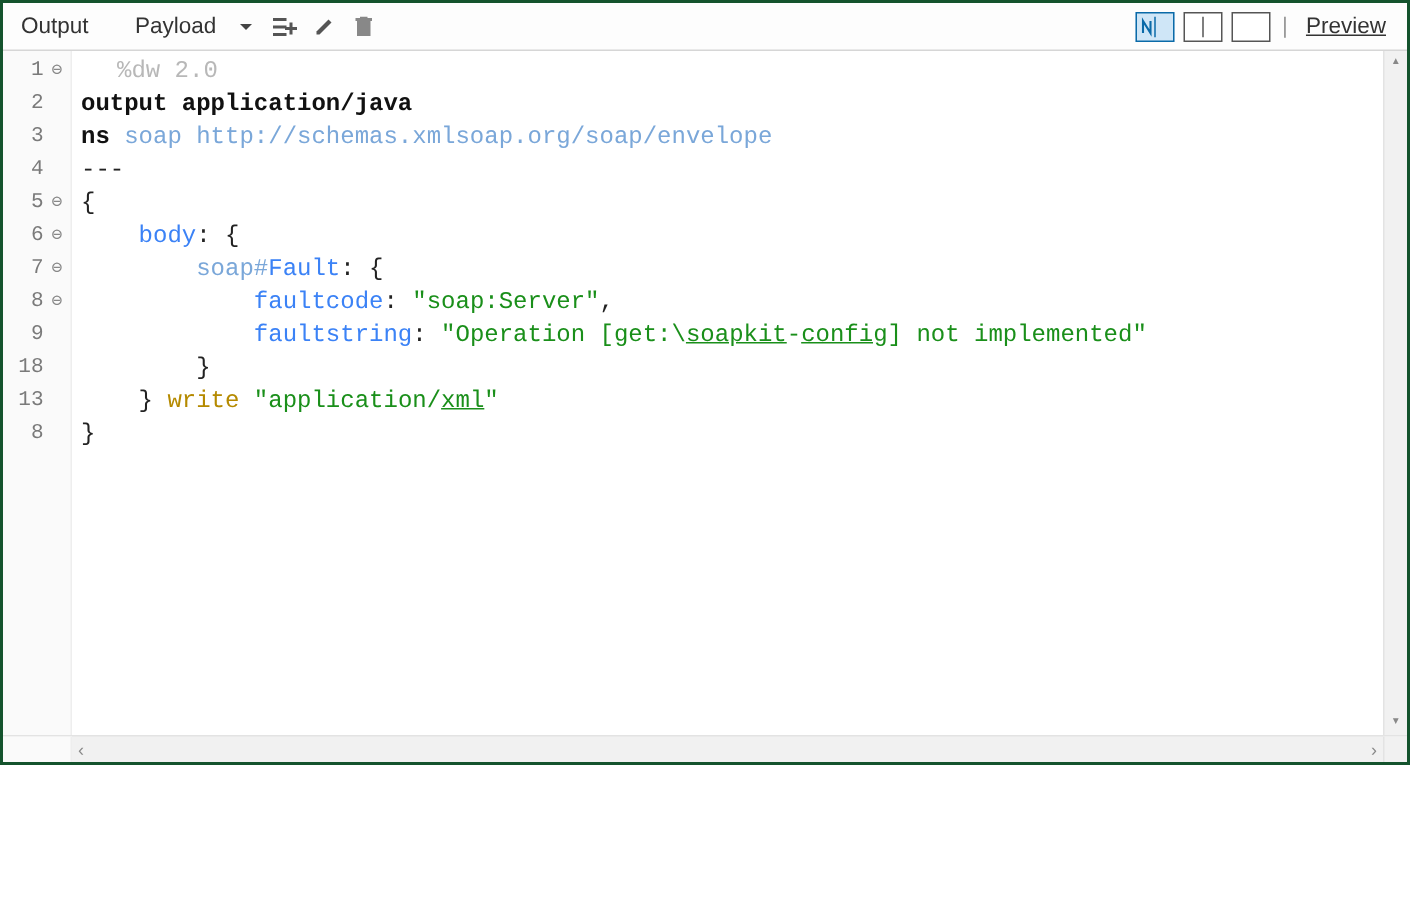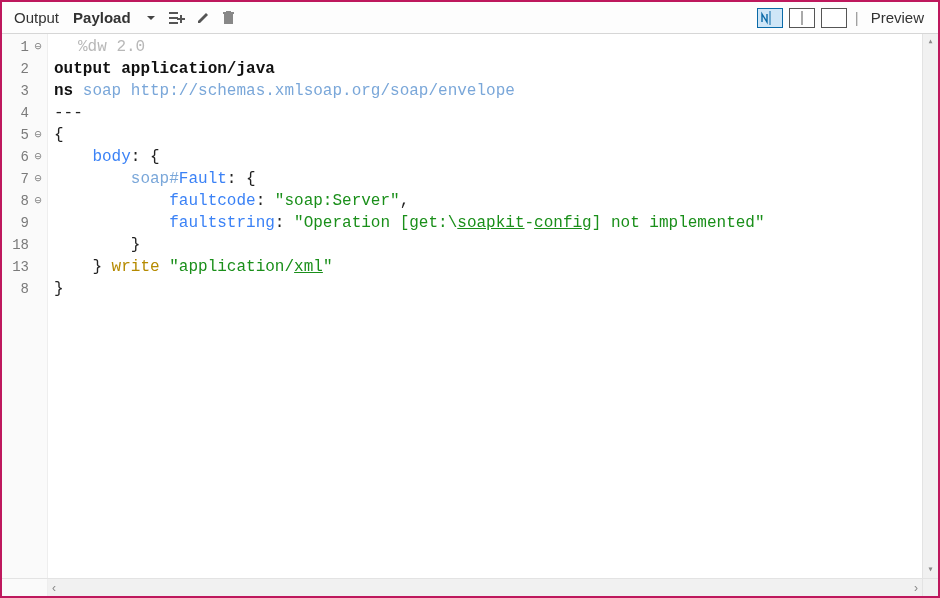--- a/index.html
+++ b/index.html
@@ -1,56 +1,56 @@
 <!DOCTYPE html>
 <html><head>
 <meta charset="utf-8">
 <style>
   * { box-sizing: border-box; margin: 0; padding: 0; }
   html, body { width: 940px; height: 598px; font-family: "Segoe UI", Arial, sans-serif; }
   .frame {
     width: 940px;
-    height: 598px;
-    border: 2px solid #be185d;
+    height: 510px;
+    border: 2px solid #14532d;
     background: #ffffff;
     display: flex;
     flex-direction: column;
     position: relative;
   }
   .toolbar {
     height: 32px;
     display: flex;
     align-items: center;
     padding: 0 6px;
     font-size: 15px;
     color: #333;
     border-bottom: 1px solid #d6d6d6;
     background: #fdfdfd;
     justify-content: space-between;
   }
   .toolbar-left, .toolbar-right { display: flex; align-items: center; gap: 2px; }
   .toolbar-left .lbl { padding: 0 6px; }
-  .toolbar-left .lbl.strong { font-weight: 700; }
+  .toolbar-left .lbl.strong { font-weight: 400; margin-left: 17px; }
   .tb-btn {
     width: 24px; height: 24px;
     display: flex; align-items: center; justify-content: center;
     color: #555;
   }
   .tb-btn svg { display: block; }
   .divider { color: #999; padding: 0 4px; }
   .view-btn {
     width: 26px; height: 20px;
     border: 1px solid #555;
     display: flex; align-items: center; justify-content: center;
     margin: 0 2px;
     background: #fff;
   }
   .view-btn.active { border-color: #0a6aa8; background: #cfe6f7; }
   .view-btn svg { display:block; }
-  .preview-lbl { padding: 0 8px 0 6px; }
+  .preview-lbl { padding: 0 8px 0 6px; text-decoration: underline; }
 
   .editor-area {
     flex: 1;
     display: flex;
     flex-direction: row;
     font-family: Consolas, "Courier New", monospace;
     font-size: 16px;
     line-height: 22px;
     overflow: hidden;
     position: relative;

